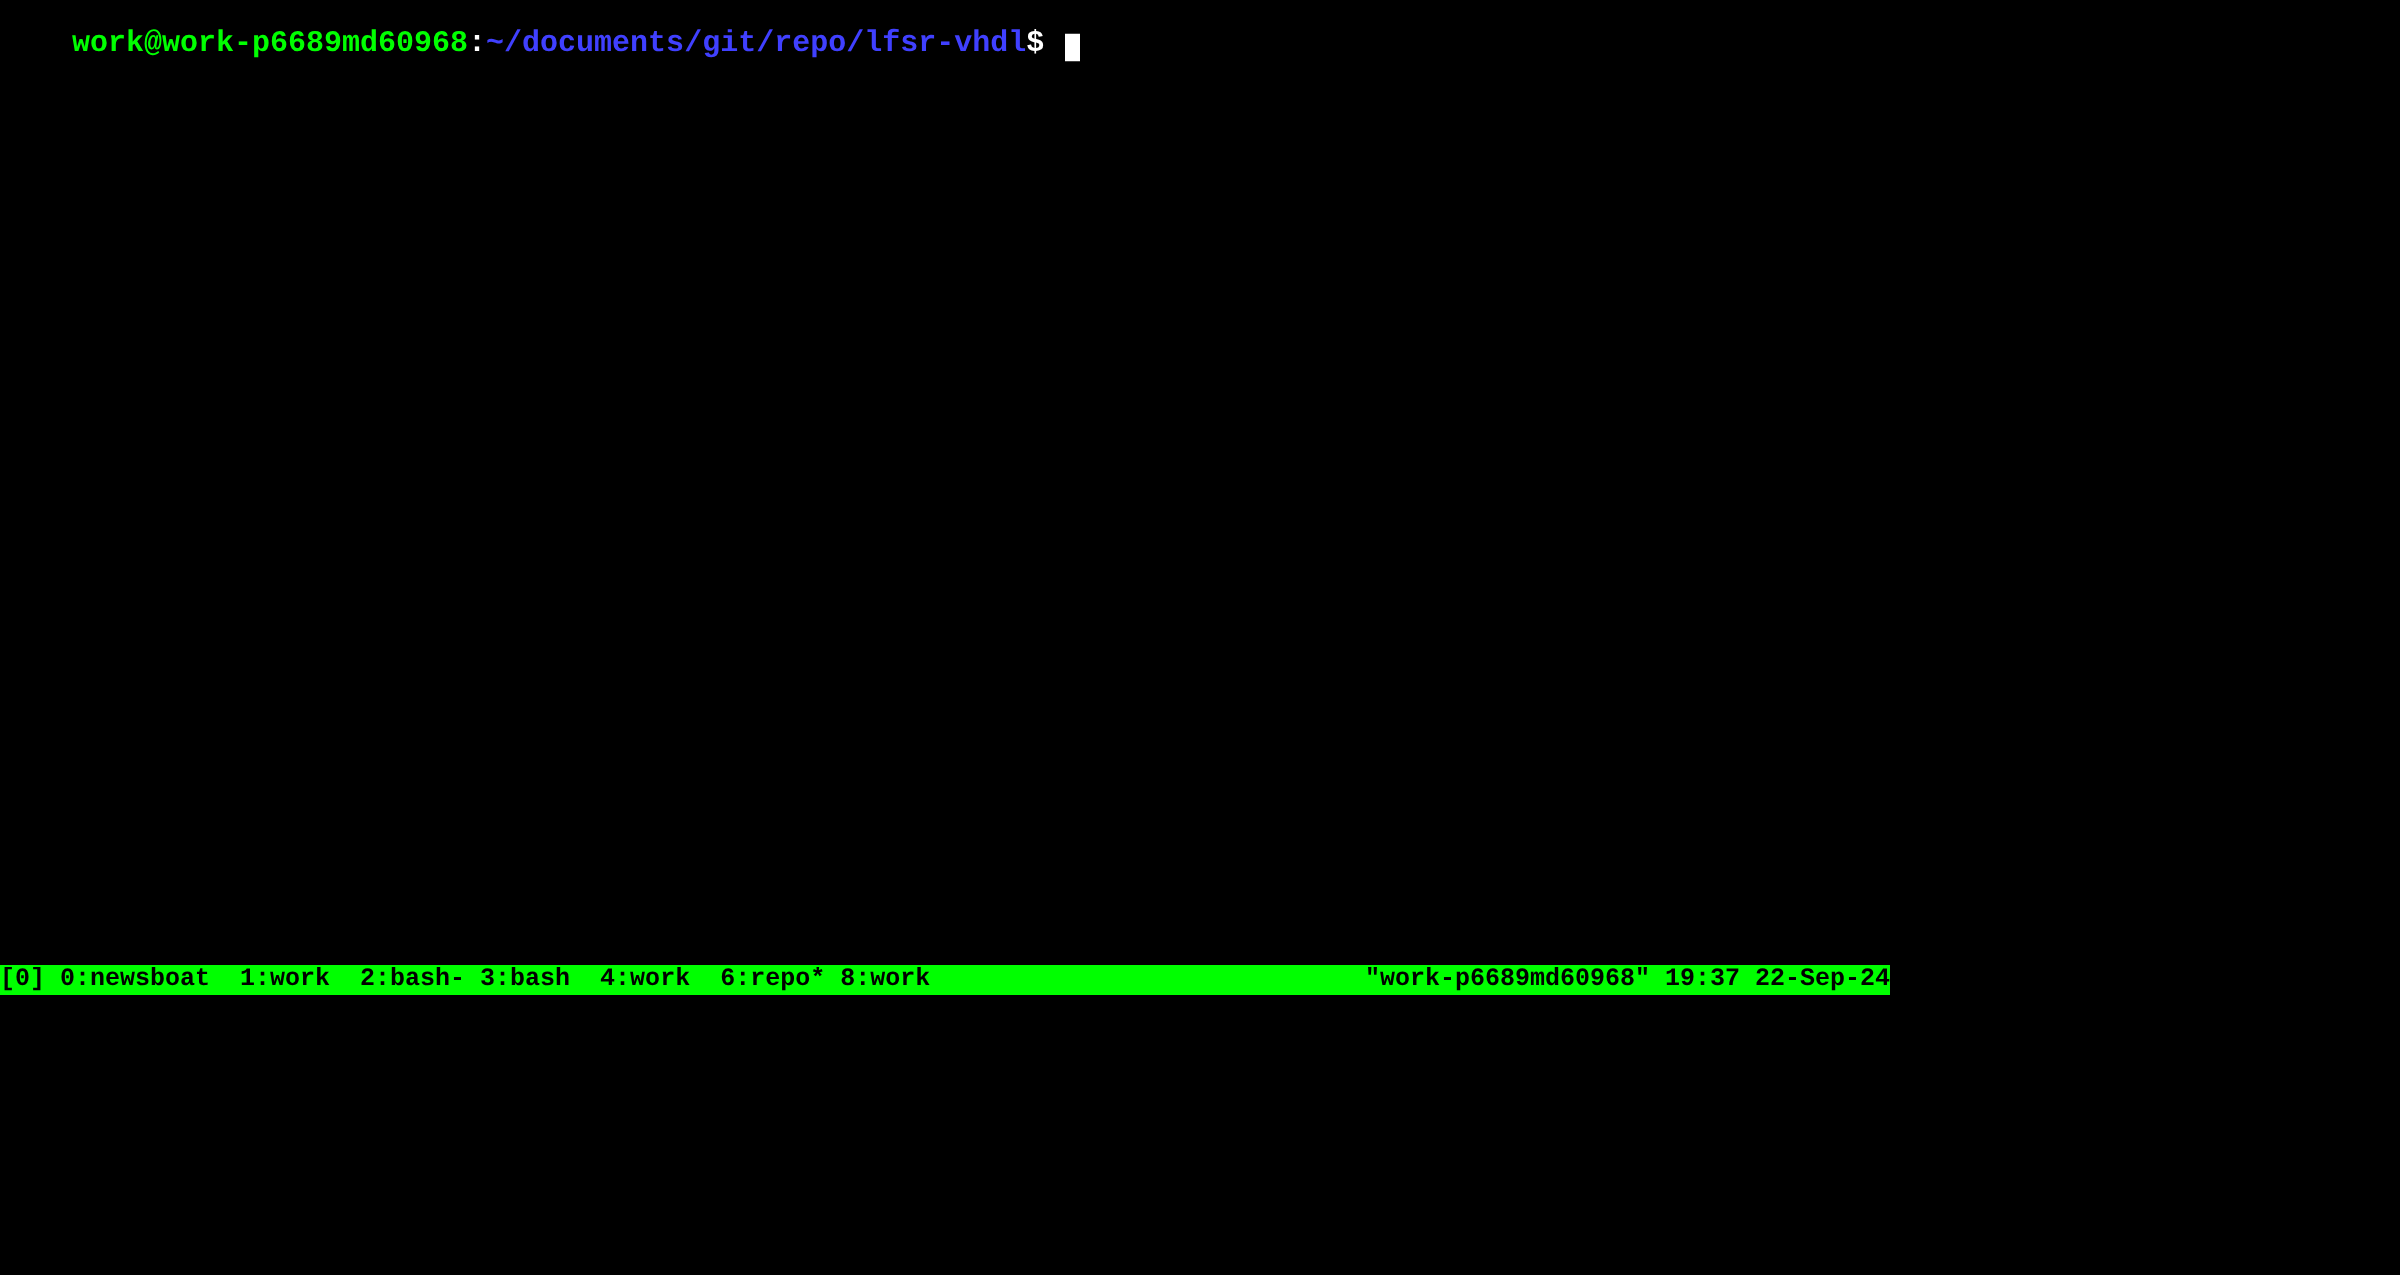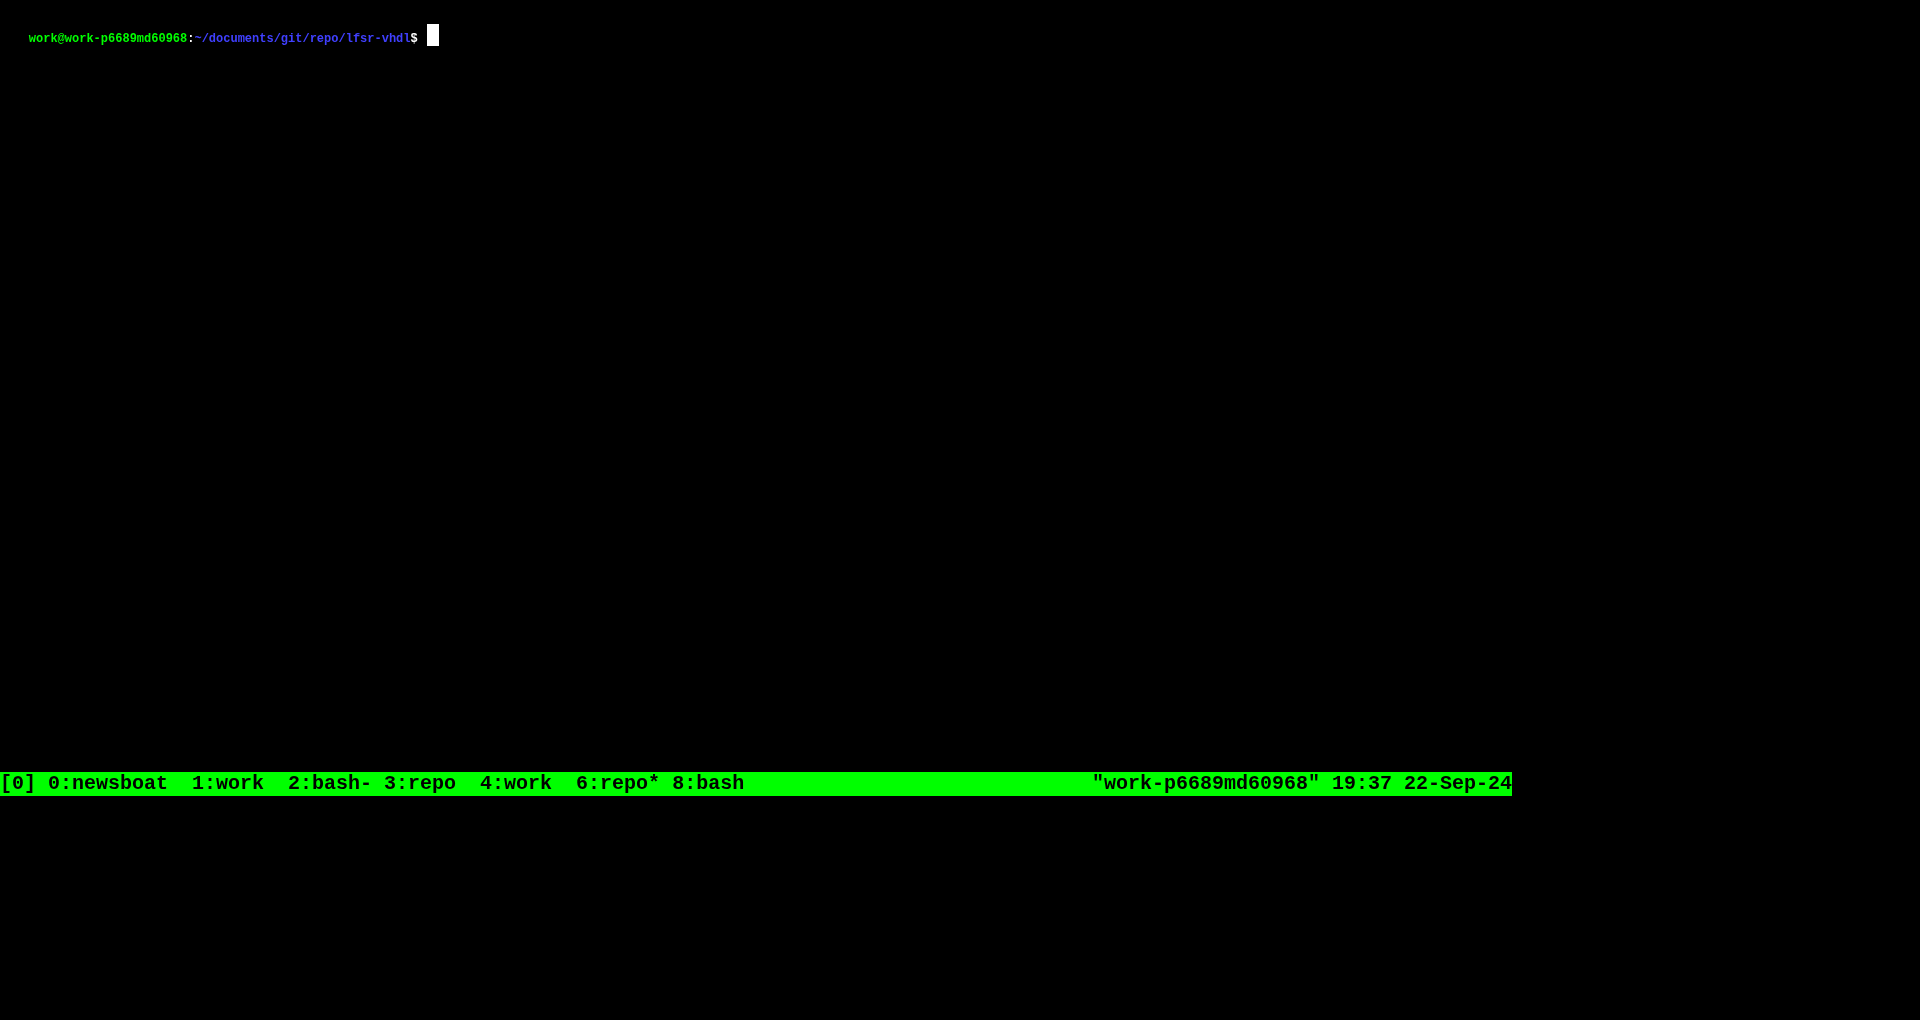--- a/index.html
+++ b/index.html
@@ -22,21 +22,21 @@
       position: relative;
       background: #000000;
     }
     .prompt-line {
       position: absolute;
       top: 0;
       left: 0;
       white-space: pre;
       font-family: "Courier New", monospace;
       font-weight: bold;
-      font-size: 12px;
+      font-size: 24px;
       line-height: 24px;
     }
     .prompt-user {
       color: #00ff00;
     }
     .prompt-sep {
       color: #ffffff;
     }
     .prompt-path {
       color: #4040ff;
@@ -91,22 +91,22 @@
     <span class="prompt-user">work@work-p6689md60968</span><span class="prompt-sep">:</span><span class="prompt-path">~/documents/git/repo/lfsr-vhdl</span><span class="prompt-symbol">$ </span><span class="cursor"></span>
   </div>
 </div>
 
 <div class="status-bar">
   <div class="status-left">
     <span>[0] </span>
     <span class="tmux-window">0:newsboat  </span>
     <span class="tmux-window">1:work  </span>
     <span class="tmux-window">2:bash- </span>
-    <span class="tmux-window">3:repo  </span>
+    <span class="tmux-window">3:bash  </span>
     <span class="tmux-window">4:work  </span>
     <span class="tmux-window">6:repo* </span>
-    <span class="tmux-window">8:bash</span>
+    <span class="tmux-window">8:work</span>
   </div>
   <div class="status-right">
     <span>"work-p6689md60968" </span>
     <span>19:37 22-Sep-24</span>
   </div>
 </div>
 
 </body></html>

